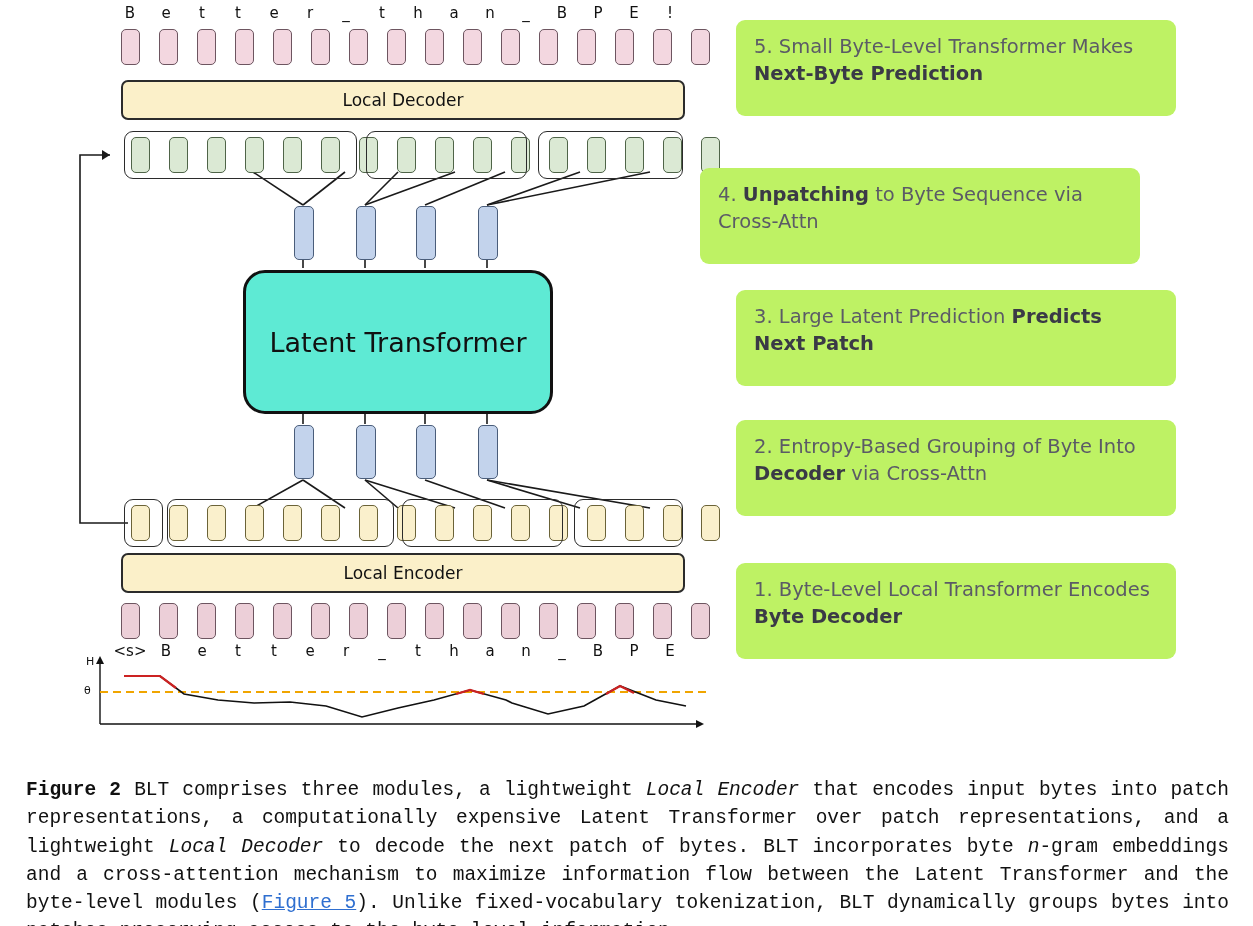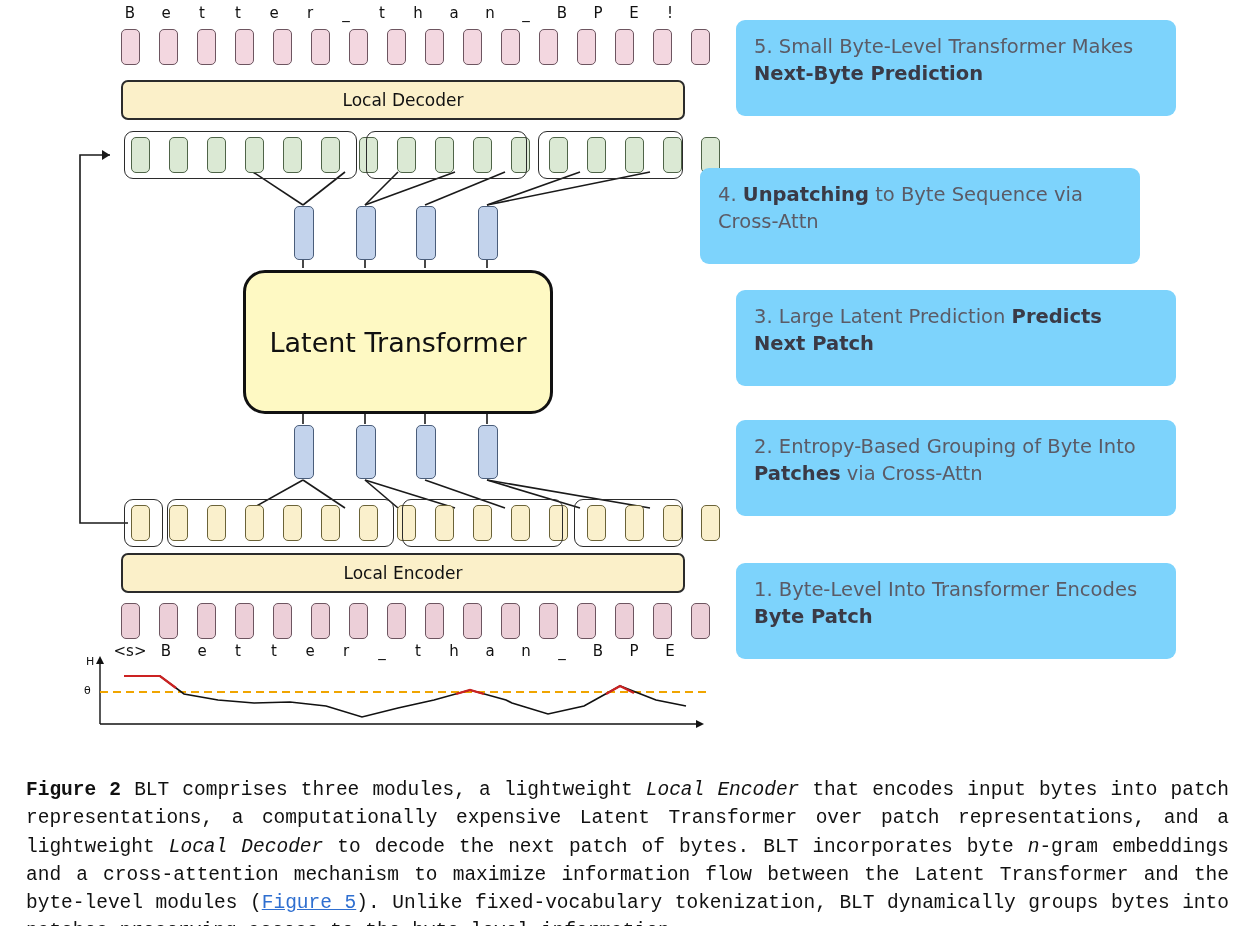--- a/index.html
+++ b/index.html
@@ -81,33 +81,33 @@
     border-radius: 5px;
     border: 1.4px solid #4a5d7a;
     background: #c3d3ec;
   }
 
   
   .latent {
     position: absolute;
     border: 3.5px solid #111;
     border-radius: 22px;
-    background: #fef9c3;
+    background: #5eead4;
     display: flex;
     align-items: center;
     justify-content: center;
     font-size: 27px;
     color: #111;
     font-family: "DejaVu Sans", sans-serif;
   }
 
   
   .step {
     position: absolute;
-    background: #7dd3fc;
+    background: #bef264;
     border-radius: 9px;
     padding: 14px 18px;
     box-sizing: border-box;
     color: #5b5b66;
     font-size: 19.5px;
     line-height: 1.38;
     font-family: "DejaVu Sans", sans-serif;
   }
   .step b { color: #3a3a46; font-weight: bold; }
 
@@ -354,25 +354,25 @@
     <span></span><b>Unpatching</b><span> to Byte Sequence via Cross-Attn</span>
   </div>
 
   <div class="step" style="left:736px; top:290px; width:440px; height:96px;">
     <span>3.</span>
     <span>Large Latent Prediction </span><b>Predicts Next Patch</b><span></span>
   </div>
 
   <div class="step" style="left:736px; top:420px; width:440px; height:96px;">
     <span>2.</span>
-    <span>Entropy-Based Grouping of Byte Into </span><b>Patches</b><span> via Cross-Attn</span>
+    <span>Entropy-Based Grouping of Byte Into </span><b>Decoder</b><span> via Cross-Attn</span>
   </div>
 
   <div class="step" style="left:736px; top:563px; width:440px; height:96px;">
     <span>1.</span>
-    <span>Byte-Level Into Transformer Encodes </span><b>Byte Patch</b><span></span>
+    <span>Byte-Level Local Transformer Encodes </span><b>Byte Decoder</b><span></span>
   </div>
 
 </div>
 
 <div id="caption">
   <span class="lbl">Figure 2</span><span>  BLT comprises three modules, a lightweight </span><i>Local Encoder</i><span> that encodes input bytes into patch representations, a computationally expensive Latent Transformer over patch representations, and a lightweight </span><i>Local Decoder</i><span> to decode the next patch of bytes. BLT incorporates byte </span><i>n</i><span>-gram embeddings and a cross-attention mechanism to maximize information flow between the Latent Transformer and the byte-level modules (</span><a class="ref" href="#">Figure 5</a><span>). Unlike fixed-vocabulary tokenization, BLT dynamically groups bytes into patches preserving access to the byte-level information.</span>
 </div>
 
 </body></html>

